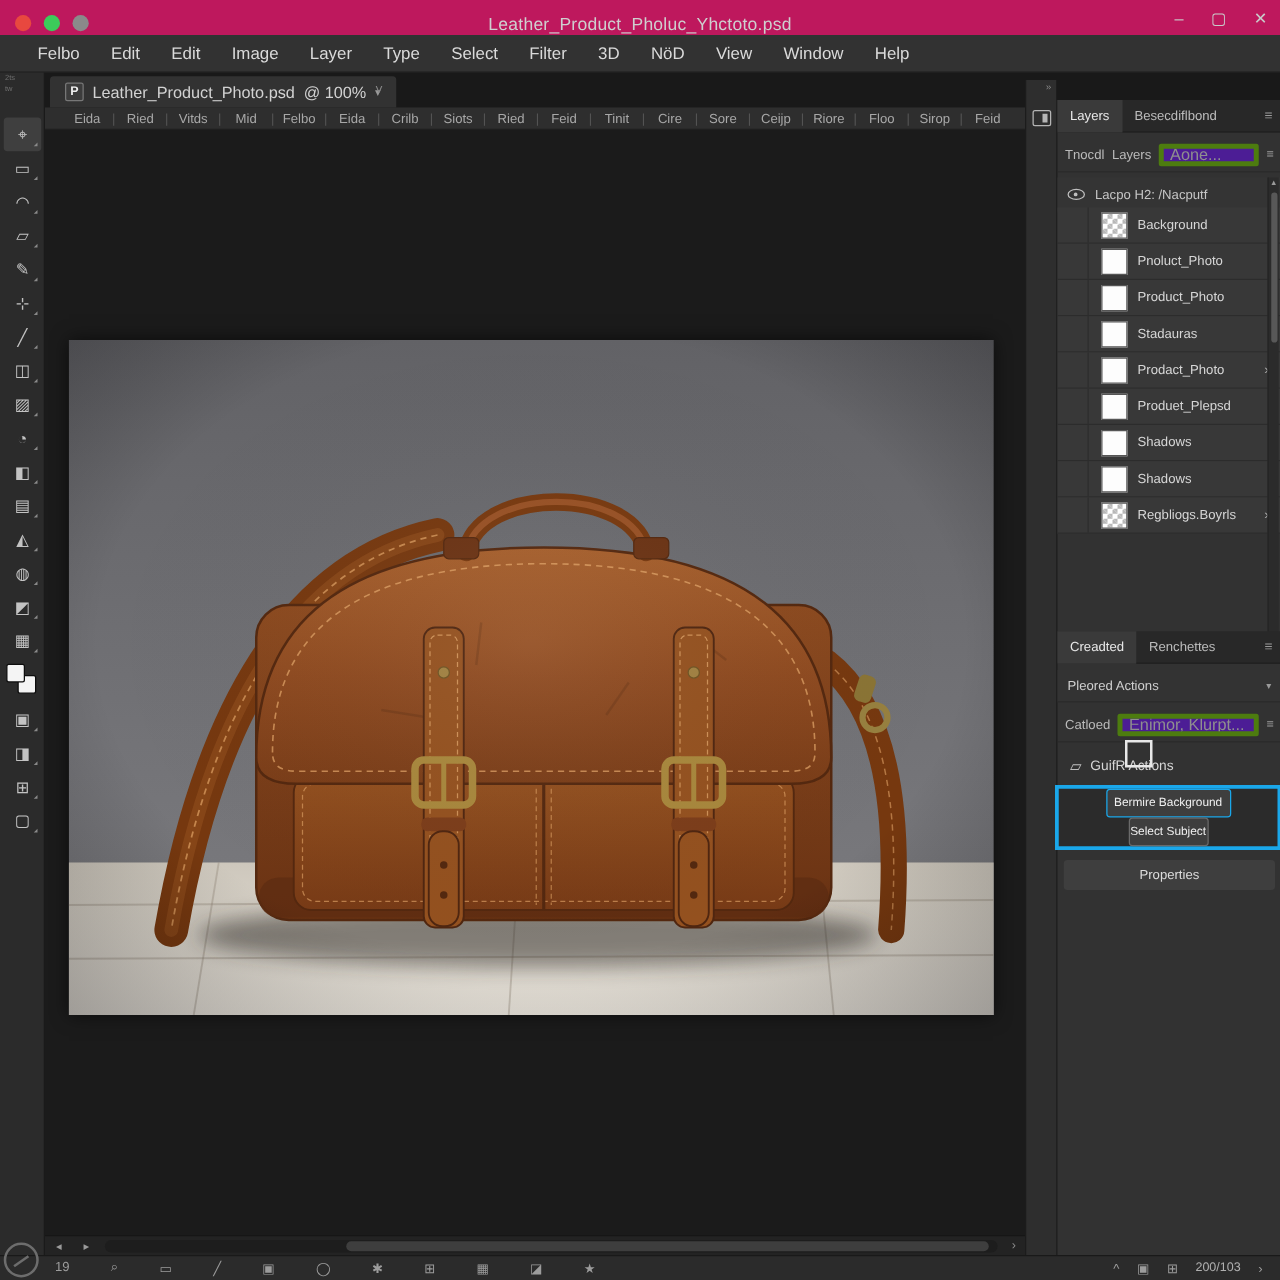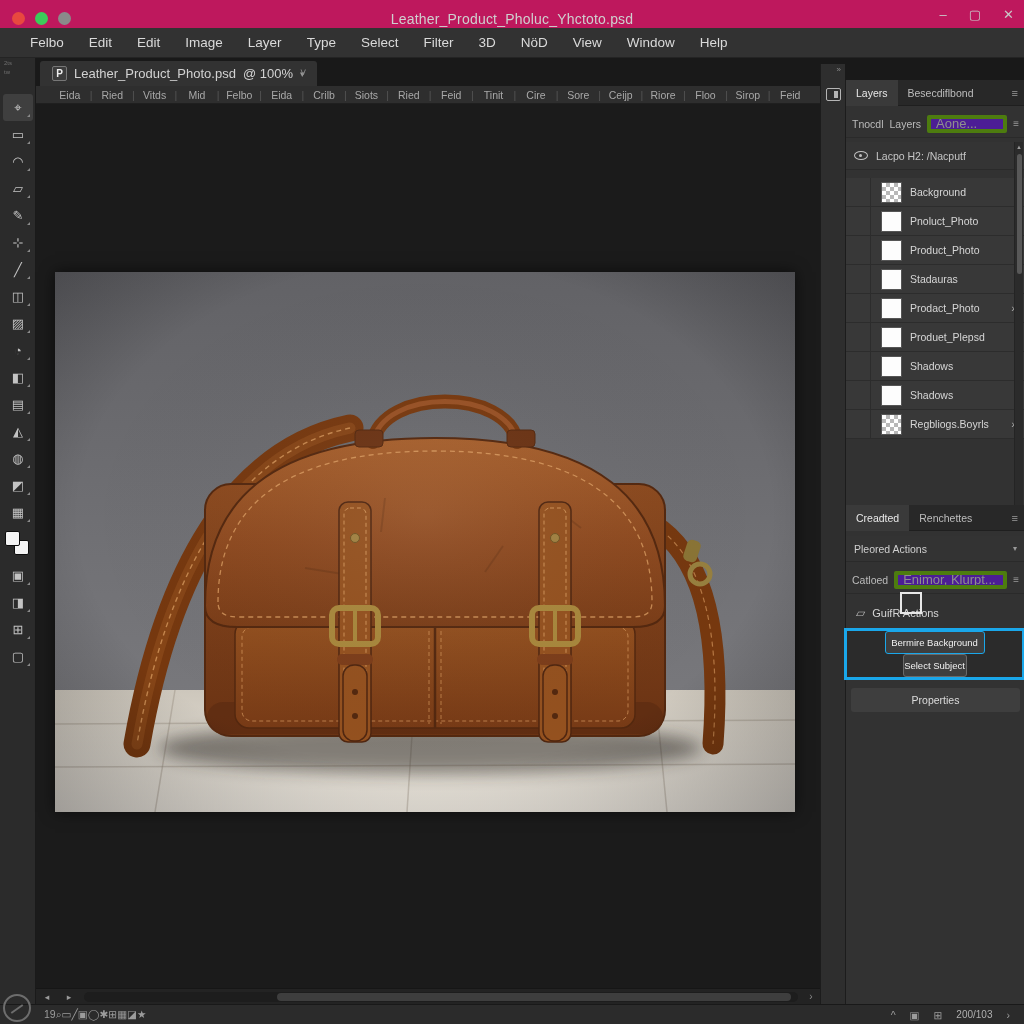--- a/index.html
+++ b/index.html
@@ -71,21 +71,21 @@
   .pmenu { margin-left:auto; padding-right:7px; color:#9a9a9a; font-size:11px; }
 
   .filter-row { position:absolute; left:0; top:30px; width:179px; height:28px; display:flex; align-items:center; gap:6px; padding:0 6px; border-bottom:1px solid #2a2a2a; color:#bbb; }
   .mini-input { flex:1; height:18px; background:#4c1d95; border:4px solid #4d7c0f; border-radius:2px; color:#8f8f8f; font-size:13px; display:flex; align-items:center; padding:0 5px; overflow:hidden; white-space:nowrap; }
   .filter-icon { color:#9a9a9a; font-size:10px; }
 
   .list-header { position:absolute; left:0; top:62px; width:179px; height:28px; display:flex; align-items:center; gap:8px; padding:0 8px; color:#c6c6c6; border-bottom:1px solid #2a2a2a; background:#343434; }
   .eye { width:14px; height:9px; border:1.5px solid #c0c0c0; border-radius:50%; position:relative; }
   .eye::after { content:""; position:absolute; left:4px; top:1.5px; width:3px; height:3px; border-radius:50%; background:#c0c0c0; }
 
-  .layer-rows { position:absolute; left:0; top:98px; width:179px; }
+  .layer-rows { position:absolute; left:0; top:86px; width:179px; }
   .lrow { height:29px; border-bottom:1px solid #2c2c2c; display:flex; align-items:center; background:#383838; }
   .eyewell { width:25px; align-self:stretch; border-right:1px solid #2c2c2c; }
   .thumb { width:21px; height:21px; margin:0 8px 0 10px; border:1px solid #555; background:#fdfdfd; }
   .thumb.checker { background-image:linear-gradient(45deg,#b8b8b8 25%,transparent 25%,transparent 75%,#b8b8b8 75%), linear-gradient(45deg,#b8b8b8 25%,#fff 25%,#fff 75%,#b8b8b8 75%); background-size:8px 8px; background-position:0 0,4px 4px; }
   .lname { color:#d6d6d6; font-size:10.5px; white-space:nowrap; }
   .lchev { margin-left:auto; padding-right:10px; color:#aaa; font-size:11px; }
 
   .vscroll { position:absolute; right:1px; top:62px; width:9px; height:368px; background:#2b2b2b; border-left:1px solid #242424; }
   .vs-up { text-align:center; color:#9a9a9a; font-size:6px; line-height:10px; }
   .vs-thumb { margin:2px auto; width:5px; height:120px; background:#585858; border-radius:3px; }
@@ -101,21 +101,21 @@
 
   .highlight-box { position:absolute; left:-2px; top:548px; width:181px; height:52px; border:3px solid #1aa7ea; background:#2b2b2b; display:flex; align-items:center; justify-content:space-between; padding:0 5px; z-index:3;flex-direction:column; }
   .hl-btn { height:27px; display:flex; align-items:center; justify-content:center; font-size:9.5px; color:#f0f0f0; background:#3e3e3e; border-radius:3px; white-space:nowrap; }
   .hl-btn.primary { width:100px; border:1.5px solid #1aa7ea; }
   .hl-btn.secondary { width:64px; border:1px solid #6a6a6a; }
 
   .props-bar { position:absolute; left:5px; top:608px; width:169px; height:24px; background:#3e3e3e; border-radius:3px; display:flex; align-items:center; justify-content:center; color:#dcdcdc; font-size:10.5px; }
 
   
   .statusbar { position:absolute; left:0; top:1004px; width:1024px; height:20px; background:#2b2b2b; border-top:1px solid #191919; display:flex; align-items:center; color:#9c9c9c; font-size:10.5px; }
-  .sb-left { display:flex; gap:0; padding-left:44px; }
+  .sb-left { display:flex; gap:33px; padding-left:44px; }
   .sb-right { margin-left:auto; display:flex; align-items:center; gap:14px; padding-right:14px; }
   .sb-text { color:#b0b0b0; font-size:10px; }
   .compass { position:absolute; left:3px; top:994px; width:28px; height:28px; border:2px solid #6d6d6d; border-radius:50%; z-index:4; }
   .compass::after { content:""; position:absolute; left:5px; top:12px; width:14px; height:2px; background:#6d6d6d; transform:rotate(-35deg); }
 </style>
 </head>
 <body>
 
 <div class="app">
 

